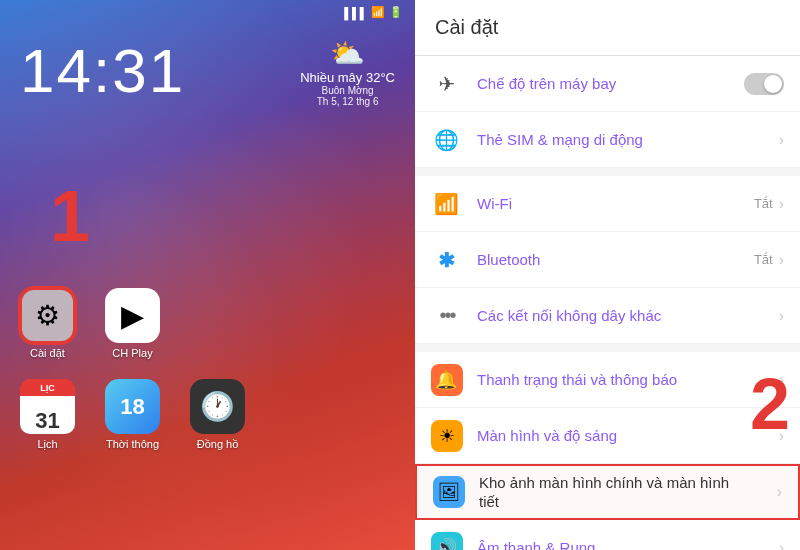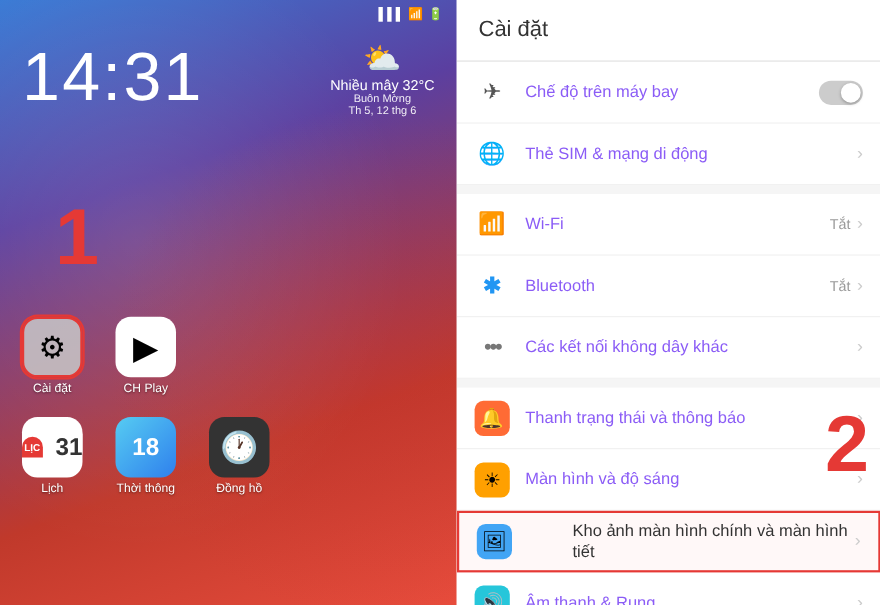--- a/index.html
+++ b/index.html
@@ -225,21 +225,20 @@
     .item-icon.sound { background: #26c6da; border-radius: 8px; }
 
     .item-text {
       flex: 1;
       font-size: 15px;
       color: #8b5cf6;
     }
 
     .item-text-wrap {
       flex: 1;
-      margin-left: 41px;
     }
 
     .item-text-wrap .main-text {
       font-size: 15px;
       color: #333;
       line-height: 1.3;
     }
 
     .item-right {
       display: flex;
@@ -275,21 +274,21 @@
     }
 
     .section-divider {
       height: 8px;
       background: #f5f5f5;
     }
 
     
     .calendar-inner {
       display: flex;
-      flex-direction: row;
+      flex-direction: column;
       align-items: center;
       width: 100%;
       height: 100%;
       gap: 12px;
     }
     .calendar-top {
       background: #e53935;
       width: 100%;
       height: 35%;
       border-radius: 10px 10px 0 0;

